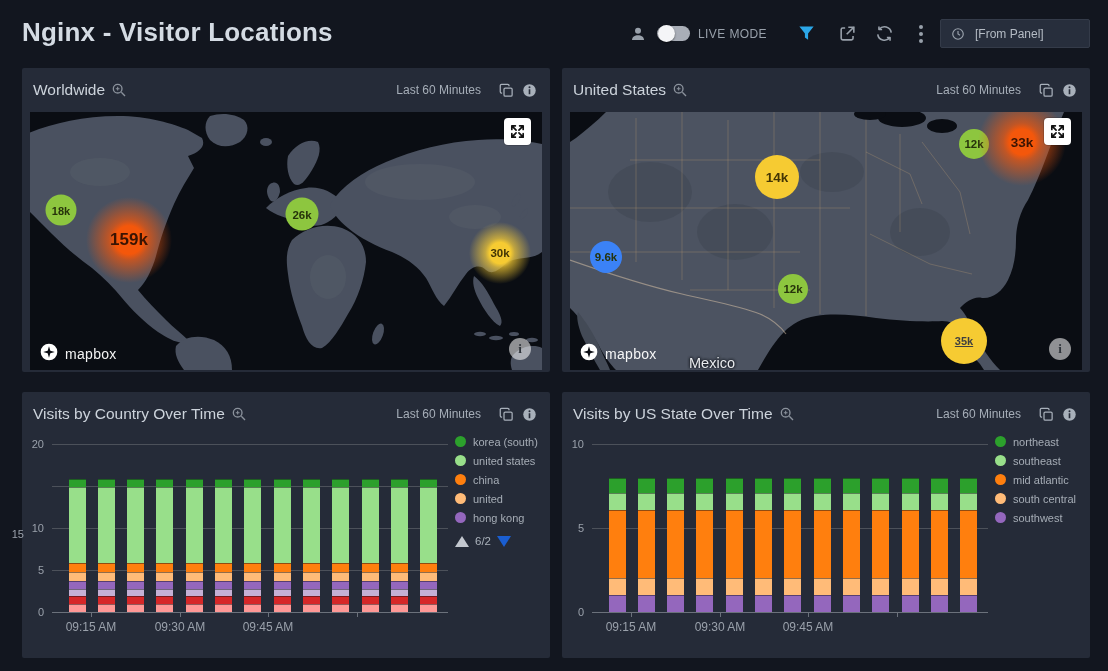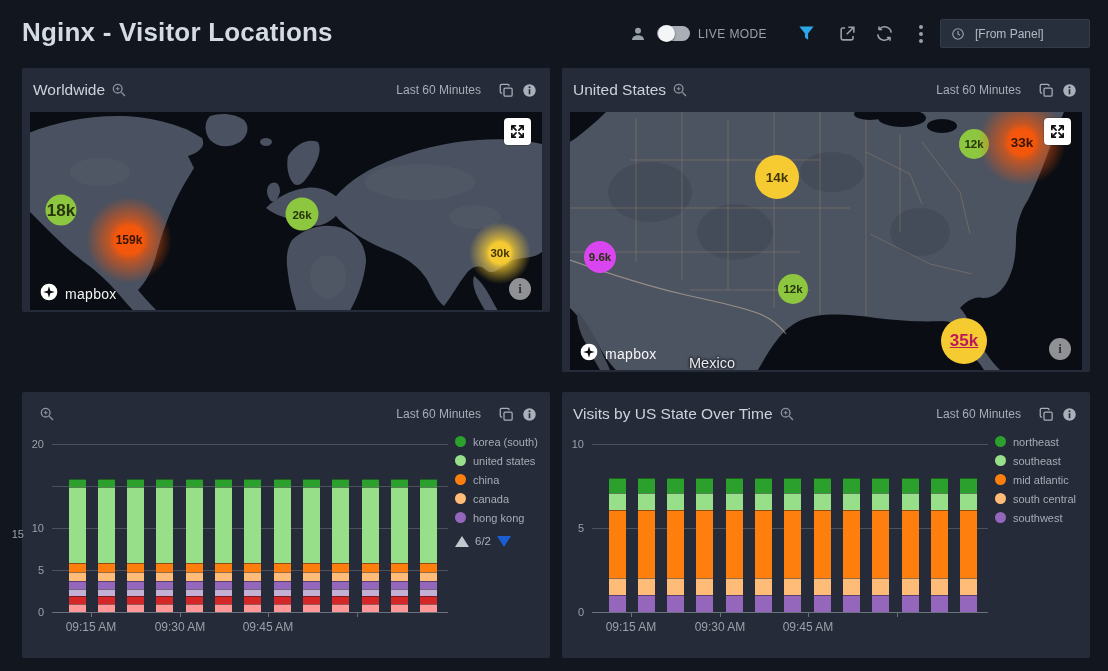--- a/index.html
+++ b/index.html
@@ -15,21 +15,21 @@
   .ticon svg { display:block; }
   .toggle { position:relative; width:33px; height:15px; border-radius:8px; background:#a9aeb7; margin:0 8px 0 10px; cursor:pointer; }
   .toggle .knob { position:absolute; left:1px; top:-1px; width:17px; height:17px; border-radius:50%; background:#f4f5f7; box-shadow:0 1px 2px rgba(0,0,0,.5); }
   .live-label { font-size:12px; color:#98a0aa; letter-spacing:.4px; margin-right:30px; }
   .gap22 { width:22px; } .gap18 { width:18px; } .gap24 { width:24px; } .gap16 { width:16px; }
   .time-box { display:flex; align-items:center; width:150px; height:29px; background:#272e3c; border:1px solid #343b49; border-radius:2px; padding:0 10px; cursor:pointer; }
   .time-box span { font-size:12px; color:#b4bbc4; margin-left:10px; }
 
   
   .panel { position:absolute; background:#252b38; border-radius:2px; }
-  .p1 { left:22px;  top:68px;  width:528px; height:244px; }
+  .p1 { left:22px;  top:68px;  width:528px; height:304px; }
   .p2 { left:562px; top:68px;  width:528px; height:304px; }
   .p3 { left:22px;  top:392px; width:528px; height:266px; }
   .p4 { left:562px; top:392px; width:528px; height:266px; }
   .phead { position:absolute; left:0; top:0; right:0; height:44px; display:flex; align-items:center; padding:0 13px 0 11px; }
   .ptitle { font-size:15.5px; font-weight:500; color:#ccd3db; }
   .zoomicon { margin-left:6px; display:inline-flex; cursor:pointer; }
   .phead .spacer { flex:1; }
   .ptime { font-size:12px; color:#a6aeb8; margin-right:10px; }
   .picon { display:inline-flex; margin-left:8px; cursor:pointer; }
 
@@ -172,24 +172,24 @@
         </g>
         <g fill="#525966" opacity="0.75">
           <ellipse cx="70" cy="60" rx="30" ry="14"></ellipse>
           <ellipse cx="390" cy="70" rx="55" ry="18"></ellipse>
           <ellipse cx="298" cy="165" rx="18" ry="22"></ellipse>
           <ellipse cx="445" cy="105" rx="26" ry="12"></ellipse>
         </g>
       </svg>
       <div class="bubbles">
           <div class="marker" style="width: 31px; height: 31px; left: 31px; top: 98px; background: rgb(141, 198, 63);">
-            <span class="mlabel" style="color: rgb(38, 51, 11); font-size: 17px;">18k</span>
+            <span class="mlabel" style="color: rgb(38, 51, 11); font-size: 11px;">18k</span>
           </div>
           <div class="marker" style="width: 86px; height: 86px; left: 99px; top: 128px; background: radial-gradient(closest-side, rgb(244, 87, 11) 33%, rgba(244, 87, 11, 0.69) 47%, transparent 100%);">
-            <span class="mlabel" style="color: rgb(58, 20, 3); font-size: 12px;">159k</span>
+            <span class="mlabel" style="color: rgb(58, 20, 3); font-size: 17px;">159k</span>
           </div>
           <div class="marker" style="width: 33px; height: 33px; left: 272px; top: 102px; background: rgb(141, 198, 63);">
             <span class="mlabel" style="color: rgb(38, 51, 11); font-size: 11.5px;">26k</span>
           </div>
           <div class="marker" style="width: 62px; height: 62px; left: 470px; top: 141px; background: radial-gradient(closest-side, rgb(246, 203, 50) 34%, rgba(246, 203, 50, 0.69) 48%, transparent 100%);">
             <span class="mlabel" style="color: rgb(67, 53, 5); font-size: 11.5px;">30k</span>
           </div>
         </div>
       <button class="expand">
         <svg width="17" height="17" viewBox="0 0 24 24" fill="none" stroke="#111" stroke-width="2.4" stroke-linecap="round" stroke-linejoin="round">
@@ -273,48 +273,49 @@
       <div class="bubbles">
           <div class="marker" style="width: 30px; height: 30px; left: 404px; top: 32px; background: rgb(141, 198, 63);">
             <span class="mlabel" style="color: rgb(38, 51, 11); font-size: 11.5px;">12k</span>
           </div>
           <div class="marker" style="width: 88px; height: 88px; left: 452px; top: 30px; background: radial-gradient(closest-side, rgb(244, 87, 11) 29%, rgba(244, 87, 11, 0.69) 43%, transparent 100%);">
             <span class="mlabel" style="color: rgb(58, 20, 3); font-size: 13.5px;">33k</span>
           </div>
           <div class="marker" style="width: 44px; height: 44px; left: 207px; top: 65px; background: rgb(246, 203, 50);">
             <span class="mlabel" style="color: rgb(67, 53, 5); font-size: 13.5px;">14k</span>
           </div>
-          <div class="marker" style="width: 32px; height: 32px; left: 30px; top: 145px; background: #d946ef;">
+          <div class="marker" style="width: 32px; height: 32px; left: 36px; top: 145px; background: #3b82f6;">
             <span class="mlabel" style="color: rgb(38, 51, 11); font-size: 11.5px;">9.6k</span>
           </div>
           <div class="marker" style="width: 30px; height: 30px; left: 223px; top: 177px; background: rgb(141, 198, 63);">
             <span class="mlabel" style="color: rgb(38, 51, 11); font-size: 11.5px;">12k</span>
           </div>
           <div class="marker" style="width: 46px; height: 46px; left: 394px; top: 229px; background: rgb(246, 203, 50);">
-            <span class="mlabel" style="color: #be185d; font-size: 17px; text-decoration: underline;">35k</span>
+            <span class="mlabel" style="color: #404040; font-size: 11px; text-decoration: underline;">35k</span>
           </div>
         </div>
       <button class="expand">
         <svg width="17" height="17" viewBox="0 0 24 24" fill="none" stroke="#111" stroke-width="2.4" stroke-linecap="round" stroke-linejoin="round">
             <path d="M10 10L4 4 M4 9V4h5 M14 10l6-6 M15 4h5v5 M10 14l-6 6 M4 15v5h5 M14 14l6 6 M20 15v5h-5"></path>
           </svg>
       </button>
       <div class="mapbox-attr">
         <svg width="20" height="20" viewBox="0 0 24 24">
             <circle cx="12" cy="12" r="10" fill="#fff"></circle>
             <path d="M12 5l1.6 5.4L19 12l-5.4 1.6L12 19l-1.6-5.4L5 12l5.4-1.6z" fill="#0a0d13"></path>
           </svg>
         <span class="word">mapbox</span>
       </div>
       <div class="attr-info">i</div>
     </div>
   </section>
 
   <section class="panel p3">
     <div class="phead">
+      <span class="ptitle">Visits by Country Over Time</span>
       <span class="zoomicon">
         <svg width="16" height="16" viewBox="0 0 24 24" fill="none" stroke="#8b929c" stroke-width="2">
             <circle cx="10" cy="10" r="6.5"></circle>
             <path d="M15.5 15.5L21 21"></path>
             <path d="M7.2 10h5.6M10 7.2v5.6" stroke-width="1.6"></path>
           </svg>
       </span>
       <span class="spacer"></span>
       <span class="ptime">Last 60 Minutes</span>
       <span class="picon">
@@ -489,21 +490,21 @@
           <div class="lrow">
             <span class="ldot" style="background: rgb(152, 223, 138);"></span>
             <span class="llab">united states</span>
           </div>
           <div class="lrow">
             <span class="ldot" style="background: rgb(255, 127, 14);"></span>
             <span class="llab">china</span>
           </div>
           <div class="lrow">
             <span class="ldot" style="background: rgb(255, 187, 120);"></span>
-            <span class="llab">canada</span>
+            <span class="llab">united</span>
           </div>
           <div class="lrow">
             <span class="ldot" style="background: rgb(148, 103, 189);"></span>
             <span class="llab">hong kong</span>
           </div>
           <div class="pager">
             <span class="tri-up"></span>
             <span class="pgtxt">6/2</span>
             <span class="tri-dn"></span>
           </div>

